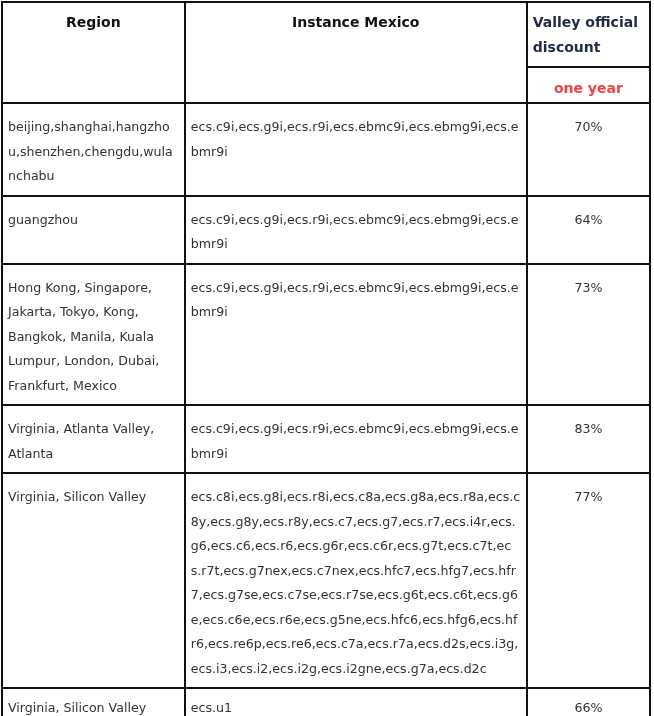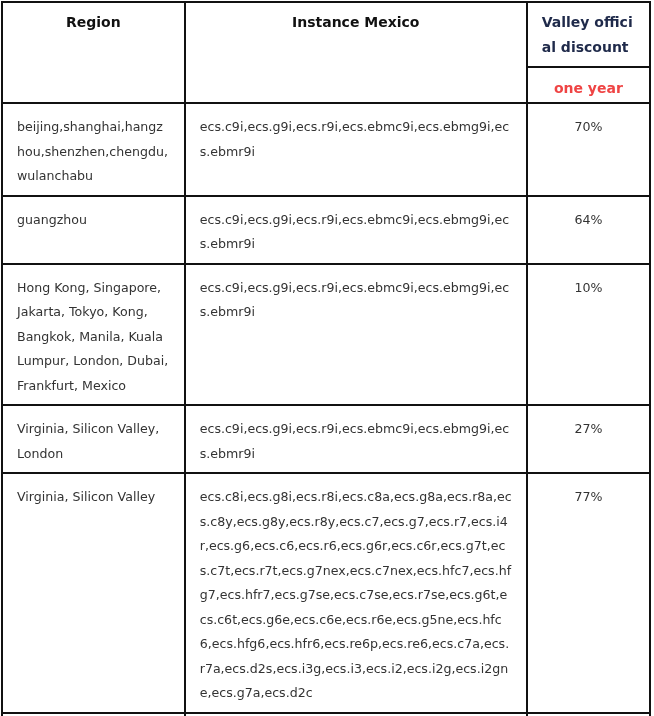--- a/index.html
+++ b/index.html
@@ -17,21 +17,21 @@
     table {
       position: absolute;
       left: 1px;
       top: 1px;
       border-collapse: collapse;
       table-layout: fixed;
       width: 650px;
     }
     td, th {
       border: 2px solid #111111;
-      padding: 0 14px;
+      padding: 0 5px;
       vertical-align: top;
       color: #333333;
       font-size: 12.6px;
       line-height: 24.5px;
       font-weight: normal;
       word-break: break-all;
       overflow-wrap: anywhere;
     }
     th {
       color: #111111;
@@ -85,26 +85,26 @@
       <td class="pct">70%</td>
     </tr>
     <tr style="height:65px">
       <td>guangzhou</td>
       <td>ecs.c9i,ecs.g9i,ecs.r9i,ecs.ebmc9i,ecs.ebmg9i,ecs.ebmr9i</td>
       <td class="pct">64%</td>
     </tr>
     <tr style="height:137px">
       <td style="word-break:normal;overflow-wrap:normal">Hong Kong, Singapore, Jakarta, Tokyo, Kong, Bangkok, Manila, Kuala Lumpur, London, Dubai, Frankfurt, Mexico</td>
       <td>ecs.c9i,ecs.g9i,ecs.r9i,ecs.ebmc9i,ecs.ebmg9i,ecs.ebmr9i</td>
-      <td class="pct">10%</td>
+      <td class="pct">73%</td>
     </tr>
     <tr style="height:65px">
-      <td style="word-break:normal;overflow-wrap:normal">Virginia, Silicon Valley, London</td>
+      <td style="word-break:normal;overflow-wrap:normal">Virginia, Atlanta Valley, Atlanta</td>
       <td>ecs.c9i,ecs.g9i,ecs.r9i,ecs.ebmc9i,ecs.ebmg9i,ecs.ebmr9i</td>
-      <td class="pct">27%</td>
+      <td class="pct">83%</td>
     </tr>
     <tr style="height:211px">
       <td style="word-break:normal;overflow-wrap:normal">Virginia, Silicon Valley</td>
       <td>ecs.c8i,ecs.g8i,ecs.r8i,ecs.c8a,ecs.g8a,ecs.r8a,ecs.c8y,ecs.g8y,ecs.r8y,ecs.c7,ecs.g7,ecs.r7,ecs.i4r,ecs.g6,ecs.c6,ecs.r6,ecs.g6r,ecs.c6r,ecs.g7t,ecs.c7t,ecs.r7t,ecs.g7nex,ecs.c7nex,ecs.hfc7,ecs.hfg7,ecs.hfr7,ecs.g7se,ecs.c7se,ecs.r7se,ecs.g6t,ecs.c6t,ecs.g6e,ecs.c6e,ecs.r6e,ecs.g5ne,ecs.hfc6,ecs.hfg6,ecs.hfr6,ecs.re6p,ecs.re6,ecs.c7a,ecs.r7a,ecs.d2s,ecs.i3g,ecs.i3,ecs.i2,ecs.i2g,ecs.i2gne,ecs.g7a,ecs.d2c</td>
       <td class="pct">77%</td>
     </tr>
     <tr style="height:40px">
       <td style="vertical-align:middle;padding-top:6px">Virginia, Silicon Valley</td>
       <td style="vertical-align:middle;padding-top:6px">ecs.u1</td>
       <td class="pct pct-mid">66%</td>

